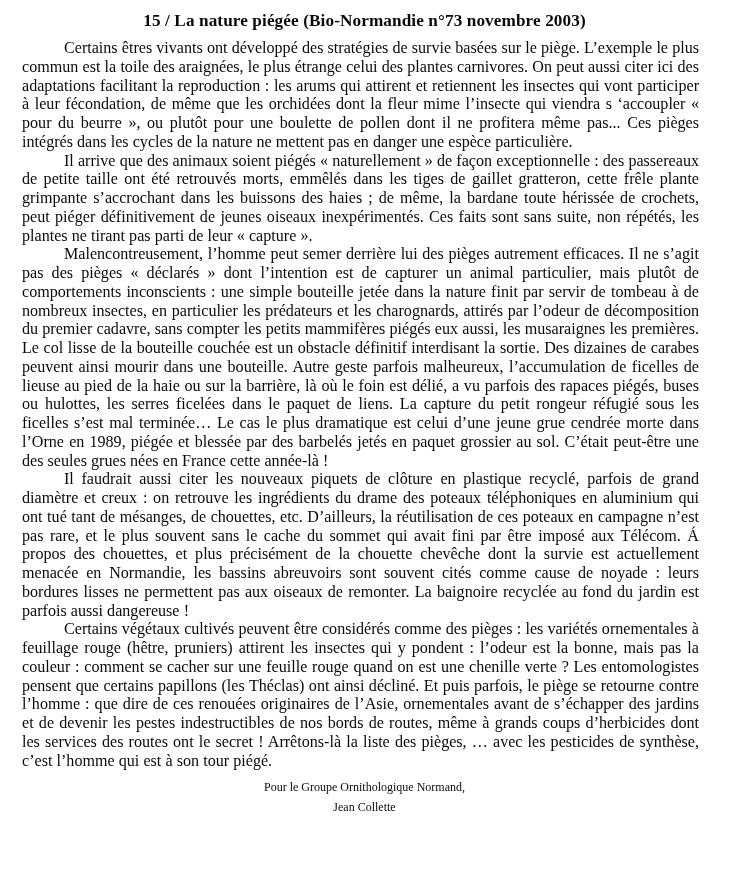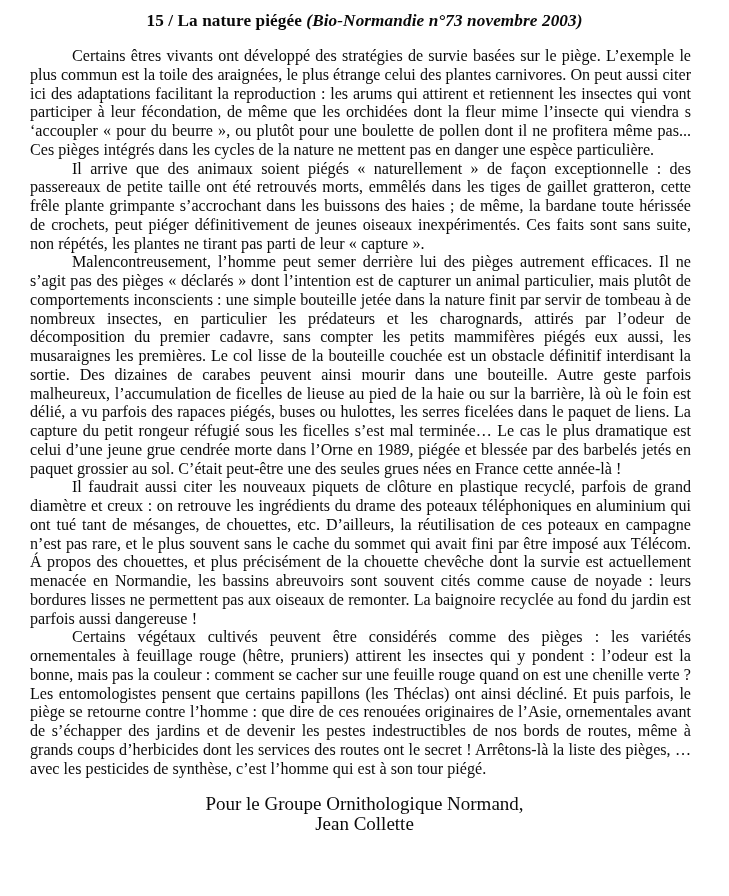--- a/index.html
+++ b/index.html
@@ -31,44 +31,43 @@
     padding: 0 24px;
     white-space: nowrap;
     letter-spacing: 0.1px;
   }
   .doc-title .title-main {
     font-weight: bold;
     font-style: normal;
   }
   .doc-title .title-ref {
     font-weight: bold;
-    font-style: italic;
   }
 
   .body-block {
-    margin: 16px;
+    margin: 8px;
     padding: 0 22px 0 14px;
   }
 
   p.para {
     margin: 0;
     text-align: justify;
     text-justify: inter-word;
     font-size: 16.1px;
     line-height: 18.75px;
     text-indent: 42px;
     hyphens: none;
     word-spacing: 0.1px;
   }
 
   .signature {
     margin: 2px 0 0 0;
     padding: 0 22px;
     text-align: center;
-    font-size: 19px;
+    font-size: 12px;
     line-height: 19.5px;
   }
   .signature .sig-line {
     display: block;
   }
 </style>
 </head>
 <body>
 
 <div class="page">

